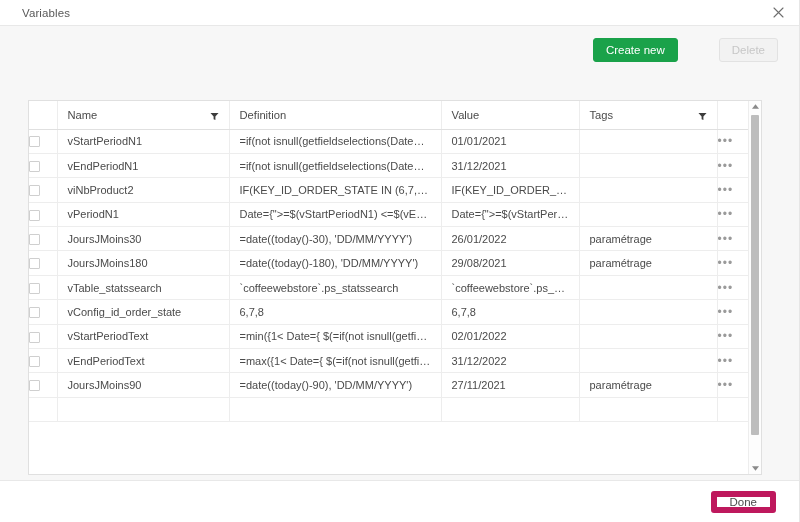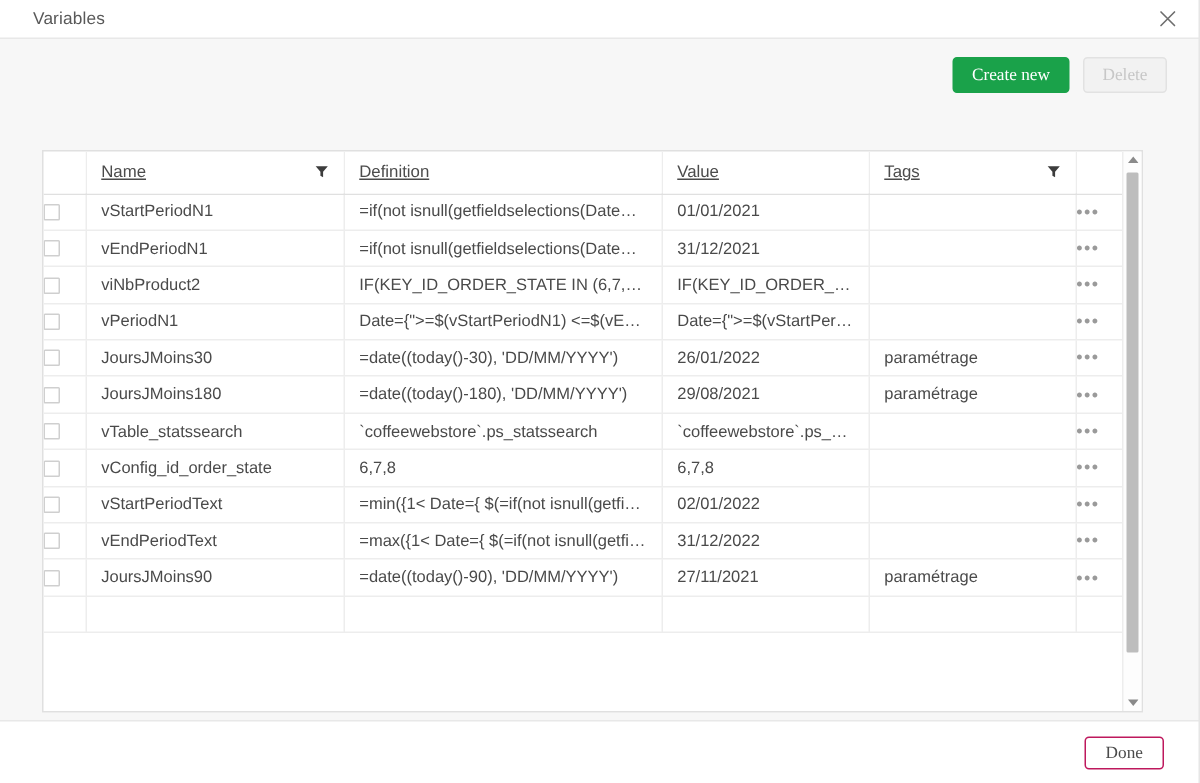--- a/index.html
+++ b/index.html
@@ -62,31 +62,32 @@
 
   .action-bar {
     height: 48px;
     display: flex;
     align-items: center;
     justify-content: flex-end;
     padding: 0 22px 0 0;
     gap: 9px;
   }
   .btn {
-    font-family: Liberation Serif, serif;
+    font-family: Liberation Sans, sans-serif;
     font-size: 11.5px;
     border-radius: 3px;
     height: 24px;
     padding: 0 12px;
     display: inline-flex;
     align-items: center;
     justify-content: center;
     border: 1px solid transparent;
     cursor: pointer;
     white-space: nowrap;
+    margin-left: 32px;
   }
   .btn-primary {
     background: #1aa24a;
     color: #ffffff;
     border-color: #1aa24a;
   }
   .btn-disabled {
     background: #f2f2f2;
     color: #c7c7c7;
     border-color: #e2e2e2;
@@ -129,25 +130,24 @@
     height: 28px;
     font-weight: normal;
     color: #4b4b4b;
     font-size: 11.2px;
     background: #ffffff;
     border-bottom: 1px solid #e0e0e0;
     position: relative;
   }
   .th-inner {
     display: flex;
-    align-items: center;
+    align-items: flex-end;
     justify-content: space-between;
     gap: 6px;
     width: 100%;
-    text-decoration: underline;
   }
   .filter-icon {
     width: 9px; height: 9px;
     flex: none;
     color: #3c3c3c;
     cursor: pointer;
   }
   .filter-icon svg { display: block; }
 
   table.var-table tbody td {
@@ -219,21 +219,21 @@
     background: #ffffff;
     border-top: 1px solid #e8e8e8;
     display: flex;
     align-items: center;
     justify-content: flex-end;
     padding-right: 24px;
   }
   .btn-secondary {
     background: #ffffff;
     color: #4b4b4b;
-    border: 1px solid #be185d;
+    border: 6px solid #be185d;
     height: 22px;
     padding: 0 13px;
     font-size: 11.5px;
   }
 
   .right-edge {
     position: absolute;
     right: 0; top: 0; bottom: 0;
     width: 1px;
     background: #e6e6e6;

